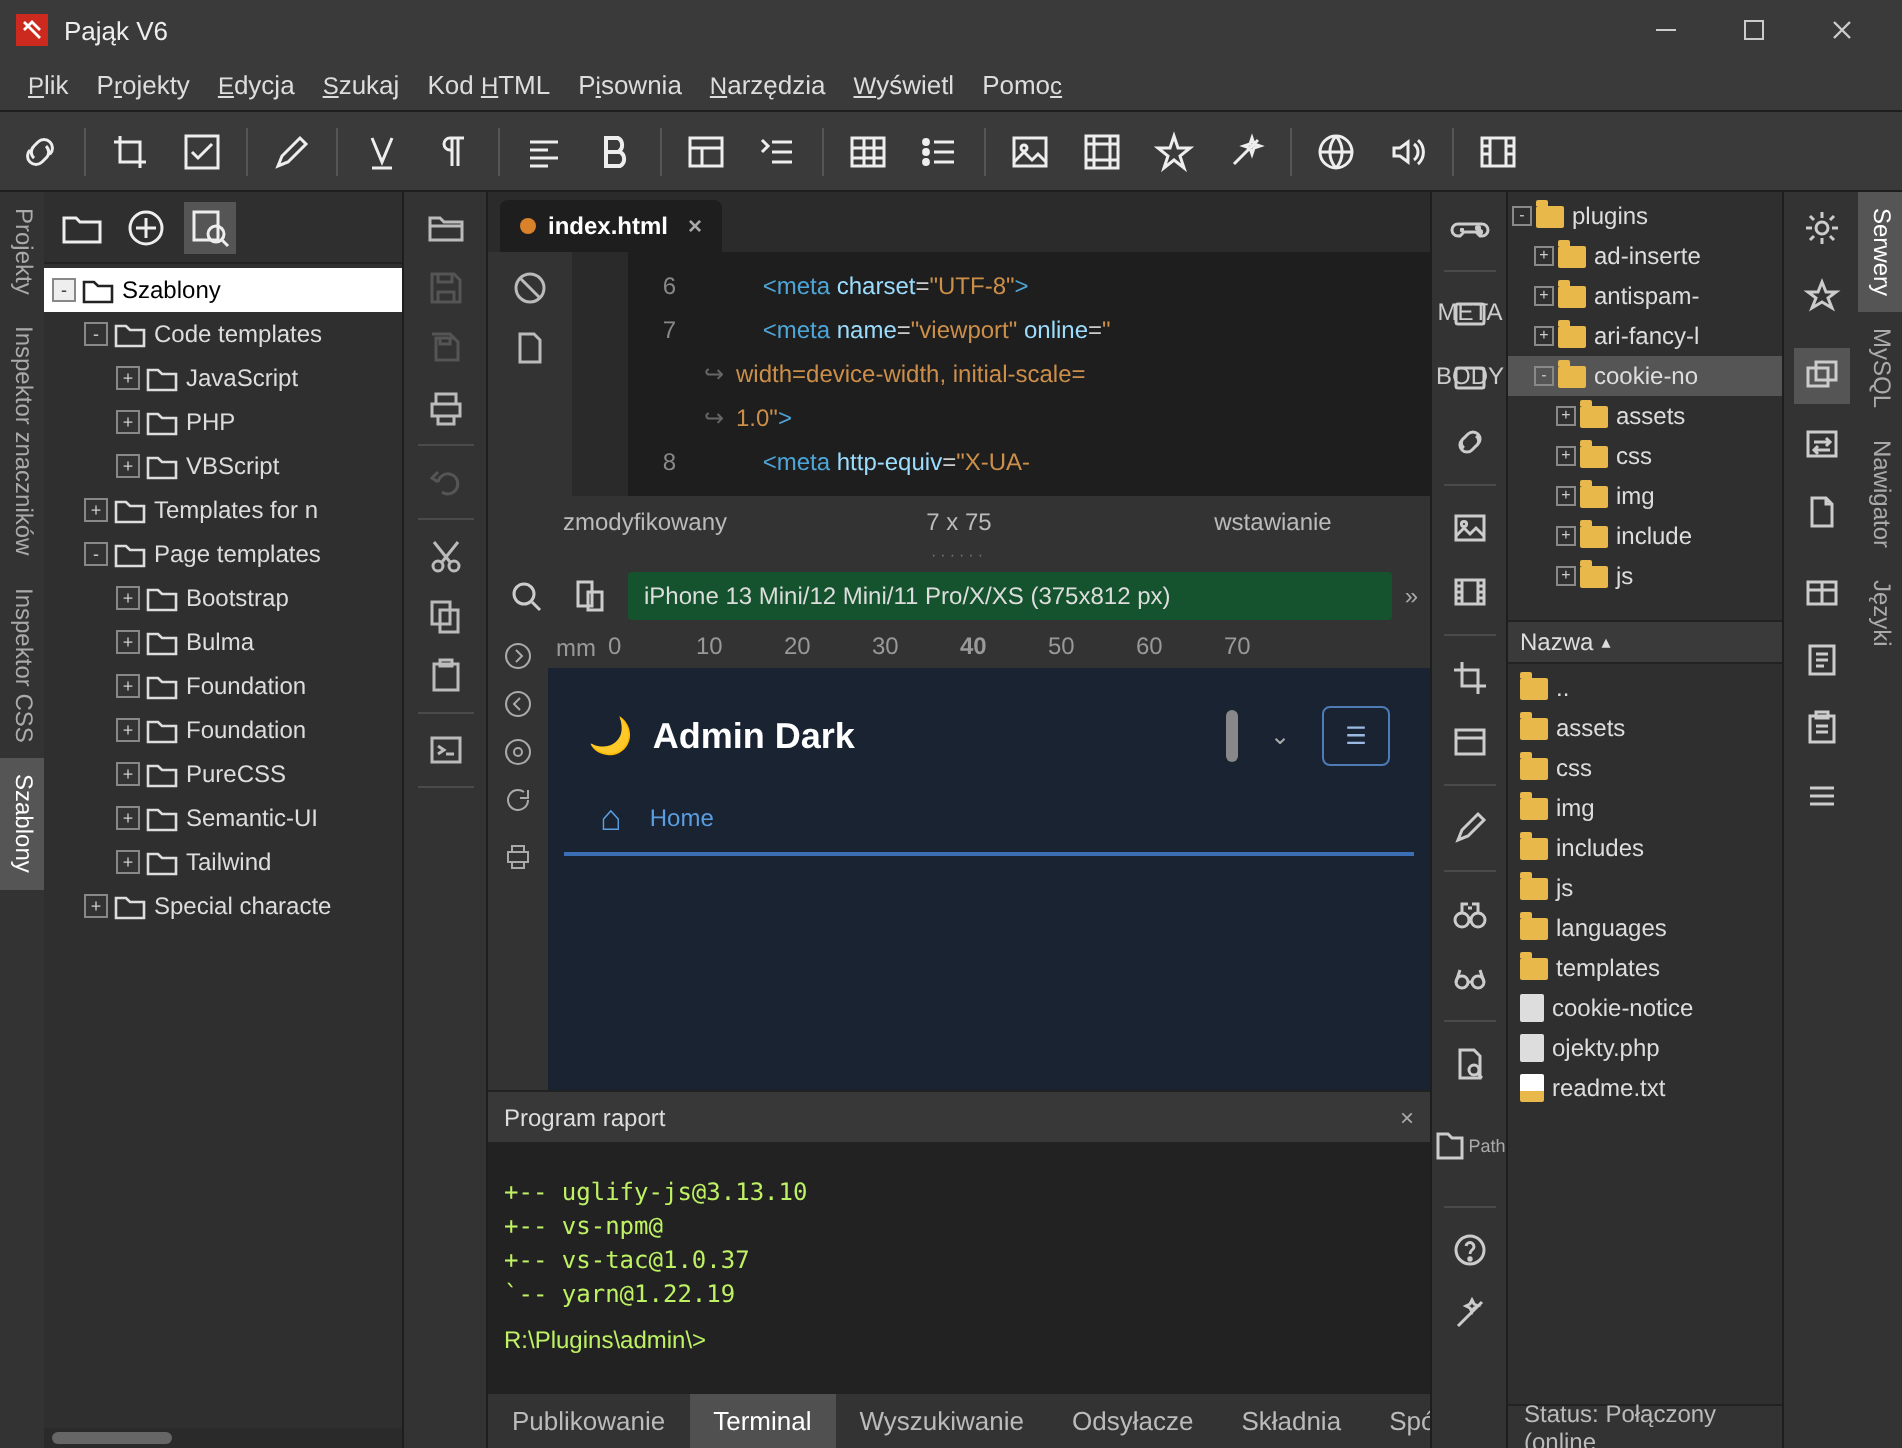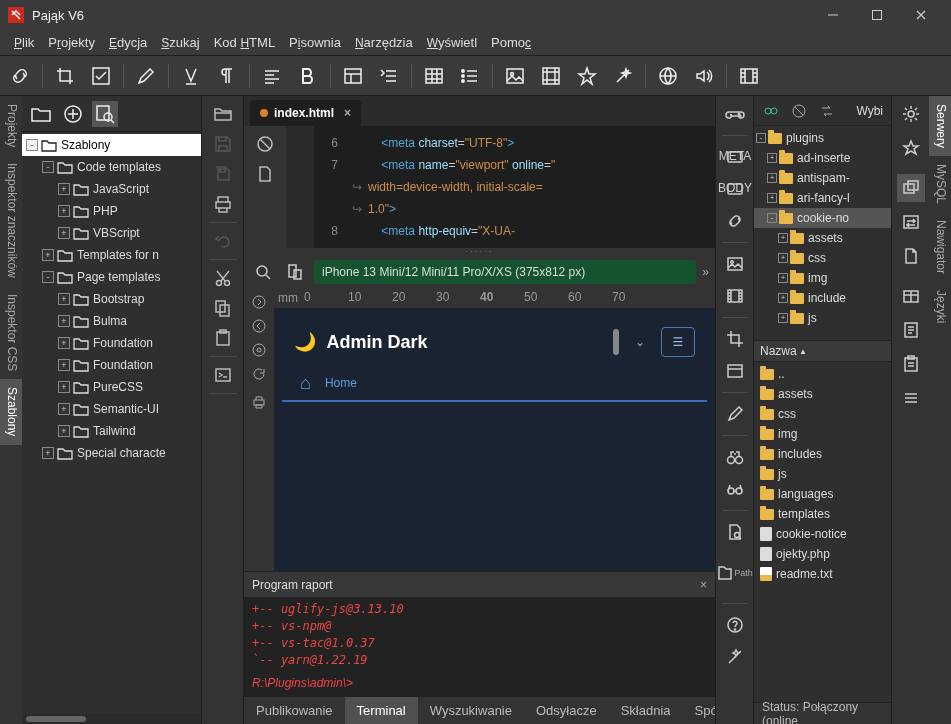--- a/index.html
+++ b/index.html
@@ -103,21 +103,21 @@
 .navbar .brand { font-weight:bold; font-size:18px; flex:1; color:#fff; }
 .navbar .handle { width:6px; height:26px; background:#888; border-radius:3px; }
 .navbar .dd { color:#aaa; padding:0 6px; }
 .navbar .burger { width:34px; height:30px; border:1px solid #4e7ab5; border-radius:4px; display:flex; align-items:center; justify-content:center; color:#9bb8e0; }
 .navline { height:36px; display:flex; align-items:center; padding:0 18px; gap:14px; border-bottom:2px solid #3a6fb5; color:#5a9de0; font-size:16px; }
 .navline .hicon { color:#5a9de0; font-size:18px; }
 
 
 .raport-head { height:26px; background:#383838; display:flex; align-items:center; padding:0 8px; color:#ddd; border-top:1px solid #222; }
 .raport-head .x { margin-left:auto; color:#aaa; }
-.terminal { background:#222; font-family:Consolas,monospace; font-size:12px; color:#ef4444; padding:4px 8px; line-height:17px; white-space:pre;font-style:italic; }
+.terminal { background:#222; font-family:Consolas,monospace; font-size:12px; color:#bef264; padding:17px 8px; line-height:17px; white-space:pre; }
 .terminal .prompt { margin-top:6px; }
 
 
 .btabs { height:28px; background:#333; display:flex; align-items:center; border-top:1px solid #222; }
 .btab { padding:0 12px; height:28px; display:flex; align-items:center; color:#bbb; font-size:13px; }
 .btab.active { background:#505050; color:#fff; }
 
 
 .rcol { width:38px; background:#333; display:flex; flex-direction:column; align-items:center; padding-top:4px; gap:4px; border-left:1px solid #1e1e1e; }
 .rcol .rc { width:28px; height:28px; display:flex; align-items:center; justify-content:center; }
@@ -577,20 +577,25 @@
             <span class="txt"><span class="c-str">1.0"</span><span class="c-tag">&gt;</span></span>
           </div>
           <div class="linerow">
             <span class="ln">8</span>
             <span class="wrap"></span>
             <span class="txt">    <span class="c-tag">&lt;meta</span> <span class="c-attr">http-equiv</span>=<span class="c-str">"X-UA-</span></span>
           </div>
         </div>
     </div>
 
+    <div class="statusrow">
+      <div class="cell">zmodyfikowany</div>
+      <div class="cell">7 x 75</div>
+      <div class="cell">wstawianie</div>
+    </div>
     <div class="gripper">······</div>
 
     <div class="pvbar">
       <div class="pb">
           <svg viewBox="0 0 16 16">
             <circle cx="7" cy="7" r="5"></circle>
             <path d="M11 11 l4 4"></path>
           </svg>
         </div>
       <div class="pb">
@@ -782,40 +787,20 @@
         </svg>
       </div>
     <div class="rc">
         <svg viewBox="0 0 18 18">
           <path d="M3 15 L15 3 M10 2 l1 2 2 1-2 1-1 2-1-2-2-1 2-1z"></path>
         </svg>
       </div>
   </div>
 
   <div class="rightpanel">
-    <div class="rp-toolbar">
-      <div class="rb on">
-          <svg viewBox="0 0 16 16">
-            <circle cx="5" cy="8" r="3"></circle>
-            <circle cx="11" cy="8" r="3"></circle>
-          </svg>
-        </div>
-      <div class="rb">
-          <svg viewBox="0 0 16 16">
-            <circle cx="8" cy="8" r="6"></circle>
-            <path d="M4 4 l8 8"></path>
-          </svg>
-        </div>
-      <div class="rb">
-          <svg viewBox="0 0 16 16">
-            <path d="M3 5 h8 l-2-2 M13 11 h-8 l2 2"></path>
-          </svg>
-        </div>
-      <span class="lbl">Wybi</span>
-    </div>
     <div class="ftree" id="stree" style="height:214px;">
         <div class="ft-item">
           <span class="sp" style="width:0px"></span>
           <span class="exp">-</span>
           <span class="fold"></span>
           <span>plugins</span>
         </div>
         <div class="ft-item">
           <span class="sp" style="width:11px"></span>
           <span class="exp">+</span>

